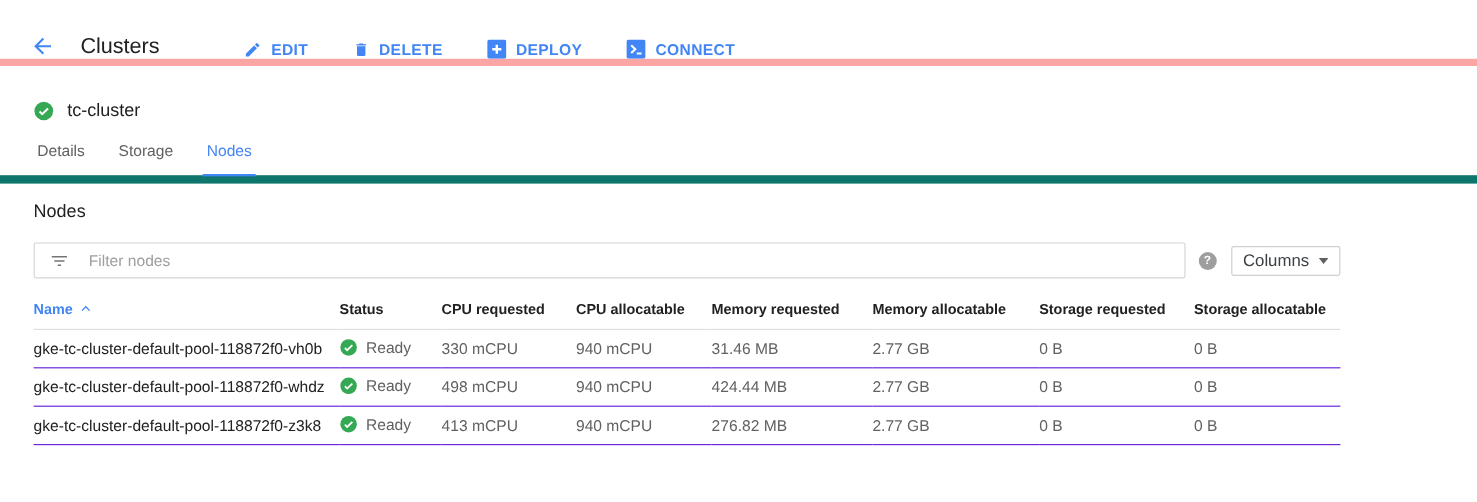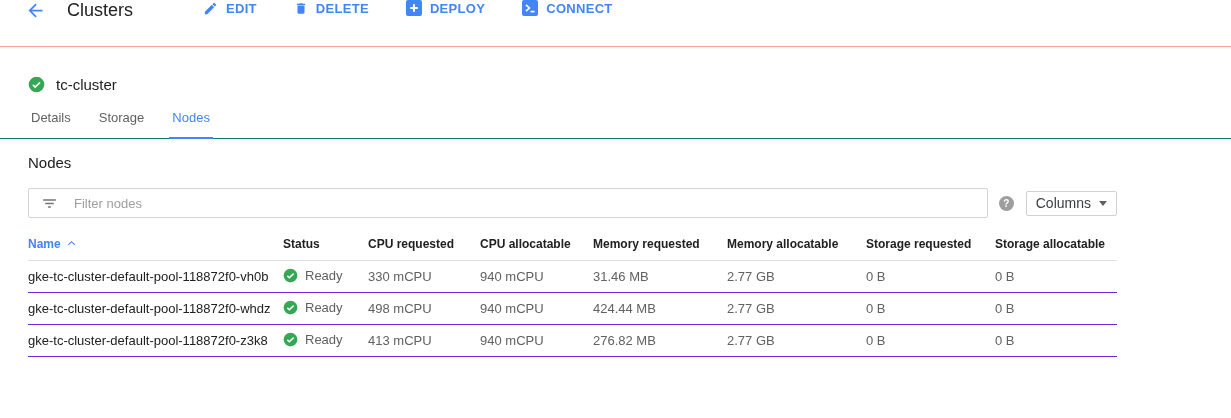--- a/index.html
+++ b/index.html
@@ -5,24 +5,24 @@
   * { margin: 0; padding: 0; box-sizing: border-box; }
   html, body {
     width: 1231px; height: 418px;
     background: #fff;
     font-family: "Liberation Sans", "DejaVu Sans", sans-serif;
     overflow: hidden;
     color: #212121;
   }
   
   .app-header {
-    height: 47px;
+    height: 55px;
     display: flex;
-    align-items: flex-start;
-    border-bottom: 1px solid #fca5a5;
+    align-items: flex-end;
+    border-bottom: 6px solid #fca5a5;
   }
   .back-btn {
     background: none; border: none; cursor: pointer;
     margin-left: 25px;
     color: var(--blue, #4285f4);
     display: flex; align-items: center;
   }
   .page-title {
     margin-left: 21px;
     font-size: 18px;
@@ -40,21 +40,21 @@
   .action-btn .icon { margin-right: 8px; display: inline-flex; }
   
   .cluster-row {
     display: flex; align-items: center;
     padding: 29px 0 0 28px;
   }
   .cluster-row .cluster-name { margin-left: 11px; font-size: 15px; color: #212121; }
   
   .tabs {
     margin-top: 17px;
-    border-bottom: 1px solid #0f766e;
+    border-bottom: 7px solid #0f766e;
     padding-left: 28px;
     display: flex;
   }
   .tab {
     font-size: 13px;
     color: #616161;
     padding: 0 3px 12px 3px;
     margin-right: 22px;
     cursor: pointer;
     border-bottom: 2px solid transparent;

